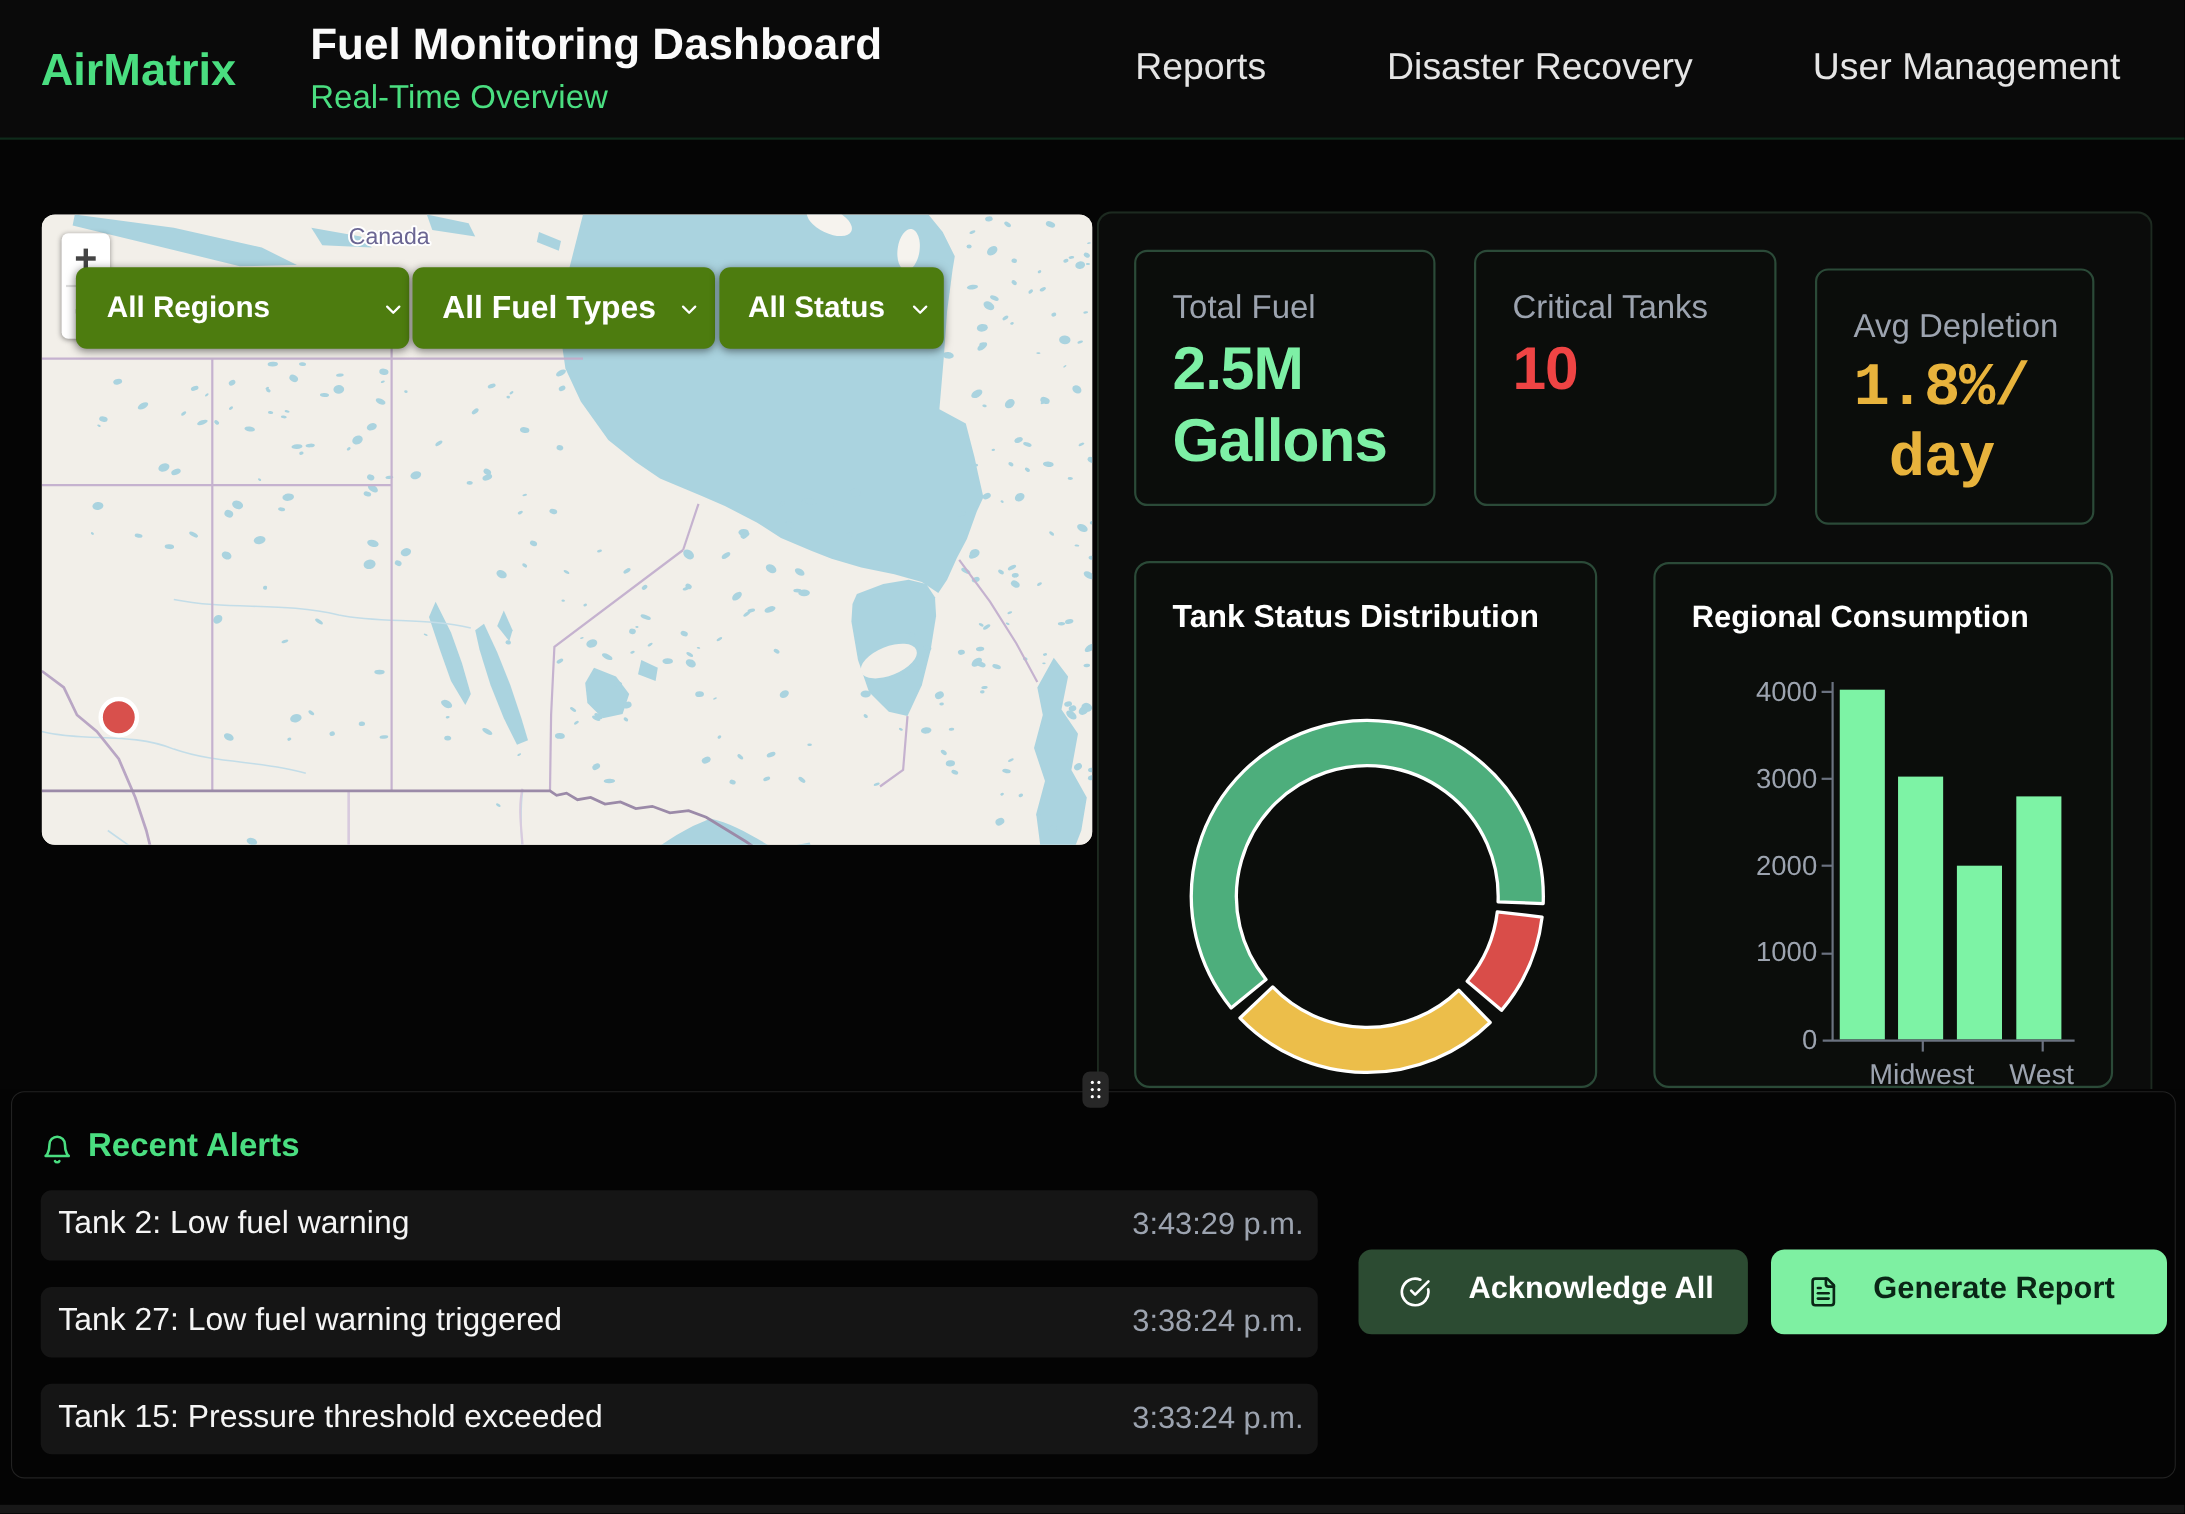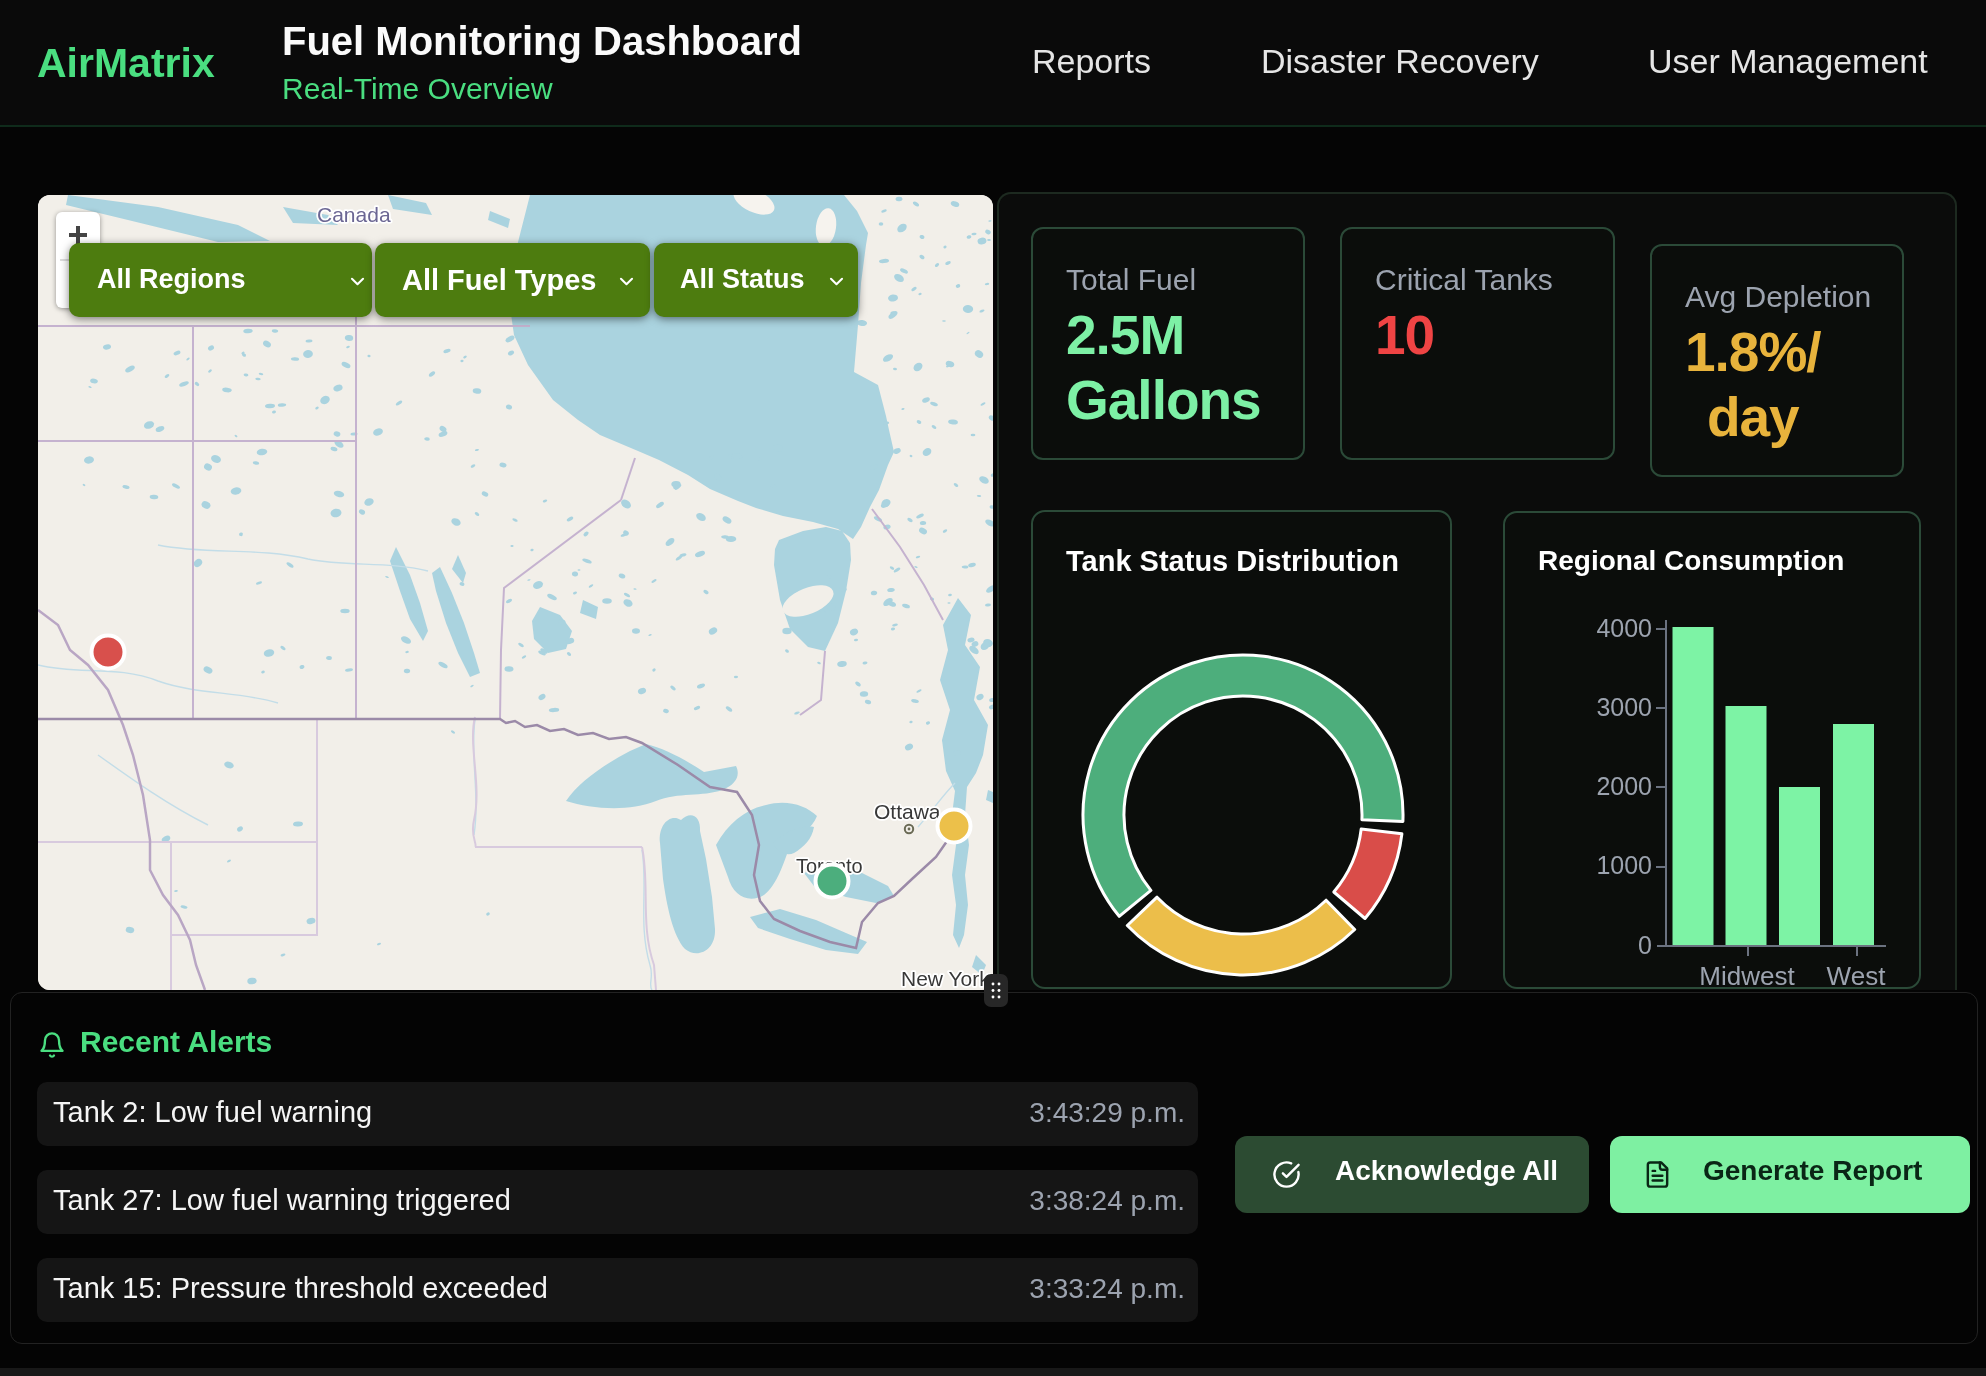--- a/index.html
+++ b/index.html
@@ -6,21 +6,21 @@
   body{width:1986px;height:1376px;position:relative;overflow:hidden;
        font-family:"Liberation Sans",sans-serif;-webkit-font-smoothing:antialiased;}
   .abs{position:absolute;}
   
   #hdr{left:0;top:0;width:1986px;height:125px;background:#0a0a0a;border-bottom:2px solid #0f2b1b;}
   #logo{left:37px;top:40px;font-size:41px;font-weight:bold;color:#4ade80;letter-spacing:0;}
   #htitle{left:282px;top:19px;font-size:40px;font-weight:bold;color:#fafafa;}
   #hsub{left:282px;top:72px;font-size:30px;color:#4ade80;}
   .nav{font-size:34px;color:#e5e5e5;top:42px;}
   
-  #map{left:38px;top:195px;width:955px;height:795px;border-radius:12px;overflow:hidden;background:#f2efe9;text-align:right;}
+  #map{left:38px;top:195px;width:955px;height:573px;border-radius:12px;overflow:hidden;background:#f2efe9;text-align:right;}
   #zoomctl{left:56px;top:212px;width:44px;height:96px;background:#fff;border-radius:6px;box-shadow:0 1px 5px rgba(0,0,0,.4);}
   #zoomctl .bar{position:absolute;background:#444;}
   #zoomdiv{position:absolute;left:4px;top:47px;width:36px;height:2px;background:#ddd;}
   .dd{top:243px;height:74px;background:#4d7c0f;border-radius:10px;color:#fff;font-size:30px;font-weight:600;box-shadow:0 2px 8px rgba(0,0,0,.5);}
   .dd span{position:absolute;top:21px;left:28px;white-space:nowrap;}
   .chev{position:absolute;top:29px;width:19px;height:19px;}
   
   #panel{left:997px;top:192px;width:960px;height:798px;background:#0b0c0b;border:2px solid #1d2a20;border-bottom:none;border-radius:14px 14px 0 0;box-sizing:border-box;}
   .scard{background:#0b0d0b;border:2px solid #2b4a38;border-radius:12px;box-sizing:border-box;}
   .slabel{position:absolute;left:33px;top:34px;font-size:30px;font-weight:500;color:#9ca3af;white-space:nowrap;}
@@ -466,21 +466,21 @@
 <div class="abs scard" style="left:1031px;top:227px;width:274px;height:233px;">
   <div class="slabel">Total Fuel</div>
   <div class="sval" style="color:#7df0a5;">2.5M<br>Gallons</div>
 </div>
 <div class="abs scard" style="left:1340px;top:227px;width:275px;height:233px;">
   <div class="slabel">Critical Tanks</div>
   <div class="sval" style="color:#ef4444;">10</div>
 </div>
 <div class="abs scard" style="left:1650px;top:244px;width:254px;height:233px;text-align:center;">
   <div class="slabel">Avg Depletion</div>
-  <div class="sval" style="color:#e8b33c;">1.8%/<br>day</div>
+  <div class="sval" style="color:#e8b33c;font-family:Liberation Mono, monospace;">1.8%/<br>day</div>
 </div>
 
 <div class="abs ccard" style="left:1031px;top:510px;width:421px;height:479px;">
   <div class="ctitle">Tank Status Distribution</div>
   <svg width="421" height="479" style="position:absolute;left:0;top:0;" viewBox="0 0 421 479">
     <g stroke="#fff" stroke-width="3" stroke-linejoin="round">
       <path fill="#4dae7c" d="M86.2,404.3 A160,160 0 1 1 369.9,309.4 L328.9,307.8 A119,119 0 1 0 117.9,378.4 Z"></path>
       <path fill="#d94d49" d="M368.9,321.7 A160,160 0 0 1 332.0,406.5 L300.8,380.0 A119,119 0 0 0 328.2,316.9 Z"></path>
       <path fill="#ecbe4a" d="M321.7,417.5 A160,160 0 0 1 94.3,413.5 L124.0,385.2 A119,119 0 0 0 293.1,388.2 Z"></path>
     </g>

